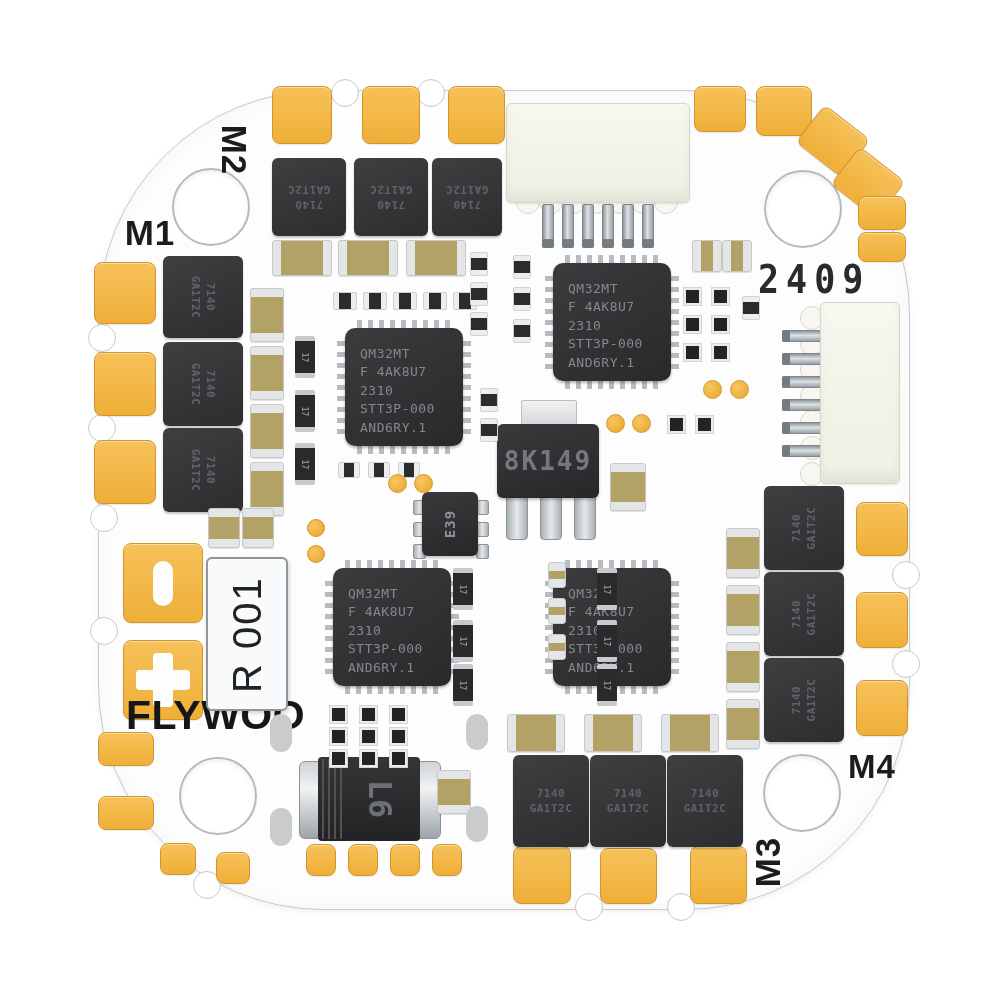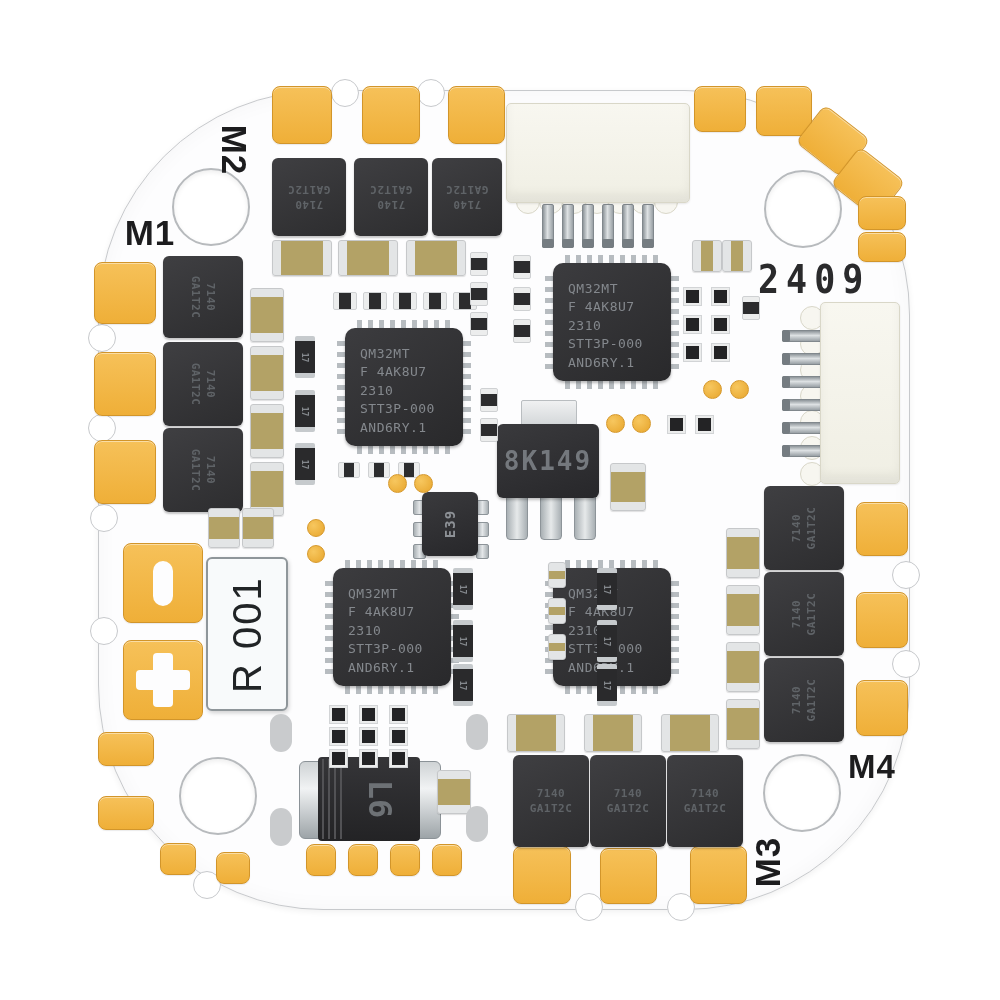--- a/index.html
+++ b/index.html
@@ -152,20 +152,21 @@
   <div class="abs pad" style="left:690px;top:846px;width:55px;height:56px;"></div>
 
   <div class="abs pad" style="left:856px;top:502px;width:50px;height:52px;"></div>
   <div class="abs pad" style="left:856px;top:592px;width:50px;height:54px;"></div>
   <div class="abs pad" style="left:856px;top:680px;width:50px;height:54px;"></div>
 
   <div class="abs silk" style="left:124px;top:216px;width:52px;height:34px;font-size:35px;">M1</div>
   <div class="abs silk rot90" style="left:204px;top:132px;width:60px;height:36px;font-size:35px;">M2</div>
   <div class="abs silk rot-90" style="left:738px;top:844px;width:60px;height:36px;font-size:35px;">M3</div>
   <div class="abs silk" style="left:843px;top:750px;width:58px;height:34px;font-size:33px;">M4</div>
+  <div class="abs brand" style="left:126px;top:692px;">FLYWOO</div>
   <div class="abs batch" style="left:758px;top:260px;">2409</div>
 
   <div class="abs sticker" style="left:206px;top:557px;width:78px;height:150px;">
     <div class="sticker-txt">R 001</div>
   </div>
 
   <div class="abs bump" style="left:516px;top:190px;width:22px;height:22px;"></div>
   <div class="abs bump" style="left:539px;top:190px;width:22px;height:22px;"></div>
   <div class="abs bump" style="left:562px;top:190px;width:22px;height:22px;"></div>
   <div class="abs bump" style="left:585px;top:190px;width:22px;height:22px;"></div>

